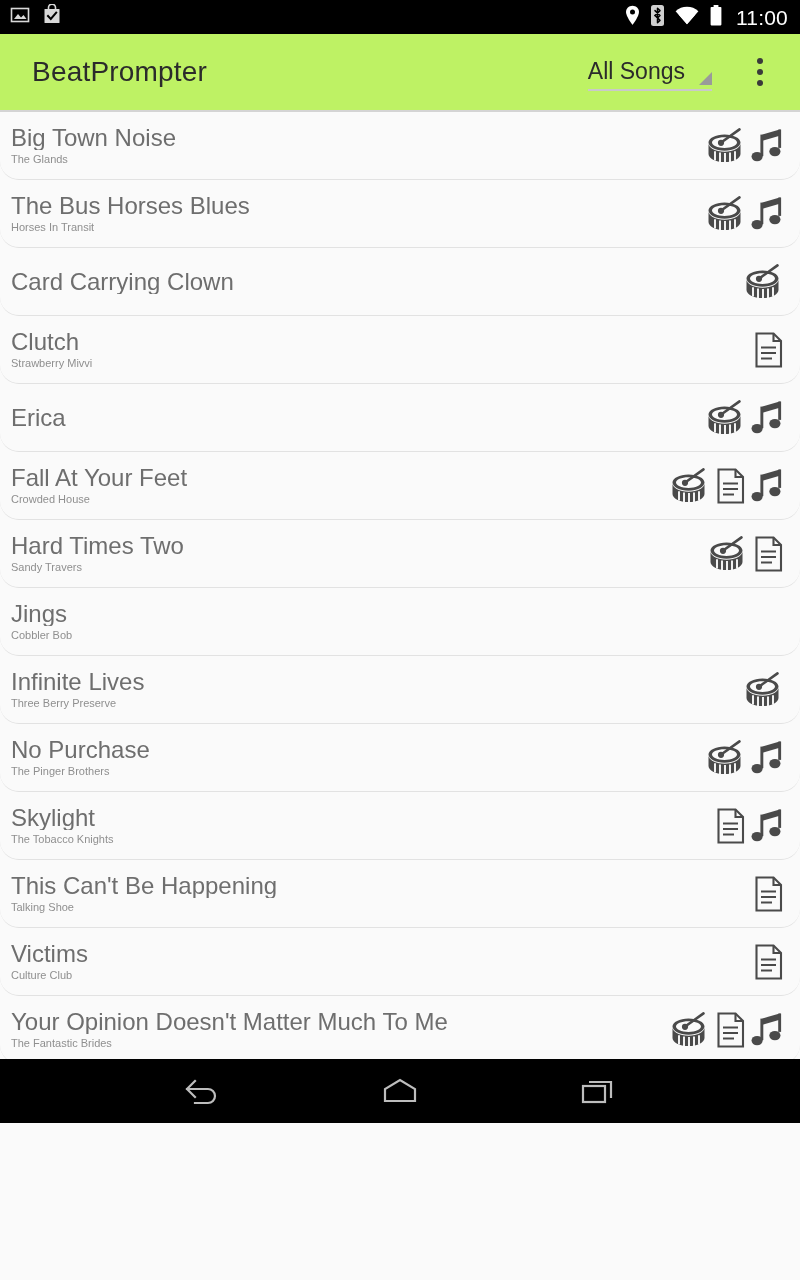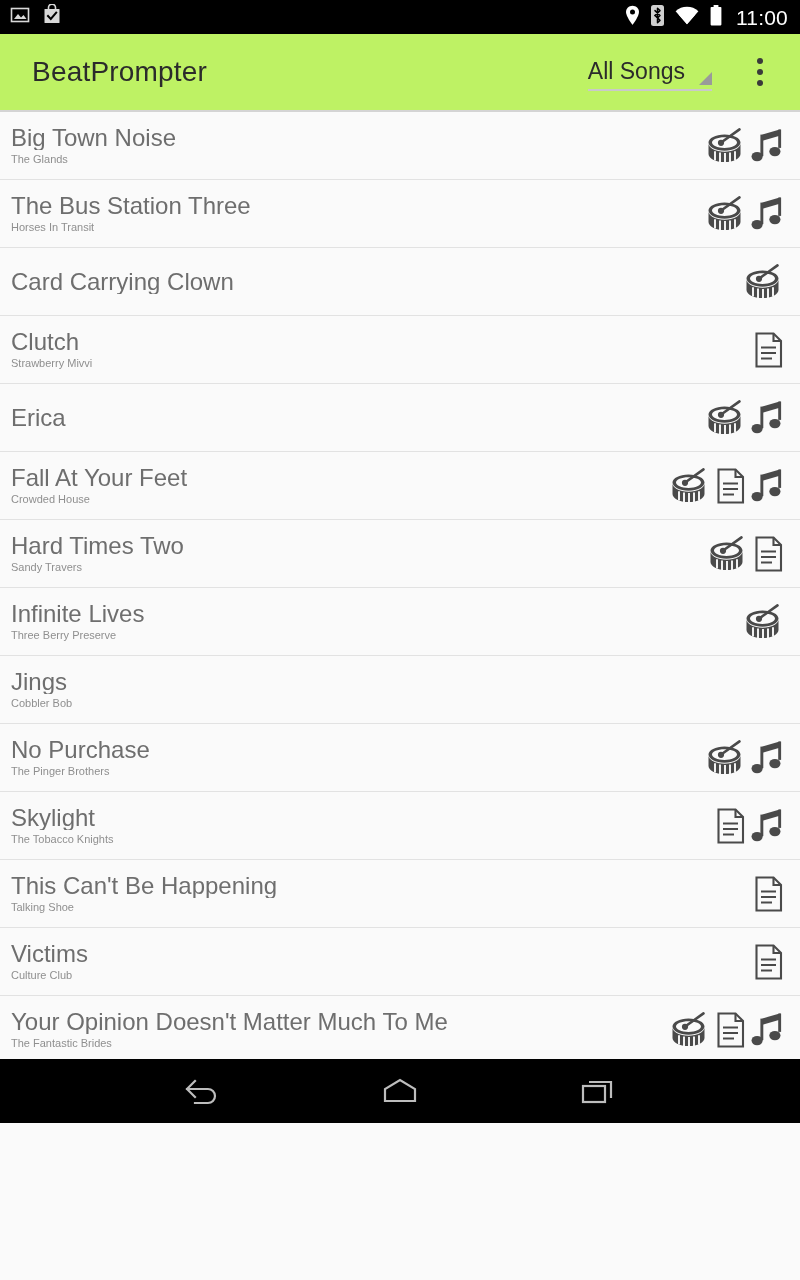--- a/index.html
+++ b/index.html
@@ -122,20 +122,21 @@
     overflow: hidden;
   }
   .song-row {
     height: 68px;
     display: flex;
     align-items: center;
     padding: 0 14px 0 11px;
     border-bottom: 1px solid #e2e2e2;
     position: relative;
     background: #fafafa;
+    border-radius: 19px;
   }
   .song-text {
     display: flex;
     flex-direction: column;
     justify-content: center;
     flex: 1 1 auto;
     min-width: 0;
     gap: 4px;
   }
   .song-title {
@@ -286,21 +287,21 @@
                 <rect x="28.2" y="3.6" width="2.9" height="18.3"></rect>
                 <ellipse cx="7.1" cy="30.6" rx="5.6" ry="4.7"></ellipse>
                 <ellipse cx="24.9" cy="25.6" rx="5.6" ry="4.7"></ellipse>
               </g>
             </svg>
           </span>
         </div>
       </div>
       <div class="song-row">
         <div class="song-text">
-          <div class="song-title">The Bus Station Three</div>
+          <div class="song-title">The Bus Horses Blues</div>
           <div class="song-artist">Horses In Transit</div>
         </div>
         <div class="song-icons">
           <span class="icon-slot">
             <svg width="44" height="40" viewBox="0 0 44 40">
               <g fill="#4a4a4a">
                 <path d="M20.5 8.5 C11.5 8.5 4.5 12.2 4.5 16.6 C4.5 21 11.5 24.7 20.5 24.7 C29.5 24.7 36.5 21 36.5 16.6 C36.5 12.2 29.5 8.5 20.5 8.5 Z M20.5 11.2 C27.6 11.2 33 13.6 33 16.6 C33 19.6 27.6 22 20.5 22 C13.4 22 8 19.6 8 16.6 C8 13.6 13.4 11.2 20.5 11.2 Z"></path>
                 <path d="M4.5 17.6 V28 C4.5 32.4 11.5 36.1 20.5 36.1 C29.5 36.1 36.5 32.4 36.5 28 V17.6 C36.5 22 29.5 25.7 20.5 25.7 C11.5 25.7 4.5 22 4.5 17.6 Z"></path>
                 <g stroke="#fafafa" stroke-width="1.9">
                   <line x1="11" y1="25.2" x2="11" y2="34.6"></line>
@@ -483,20 +484,27 @@
                 <line x1="9" y1="17.5" x2="24" y2="17.5"></line>
                 <line x1="9" y1="23" x2="24" y2="23"></line>
                 <line x1="9" y1="28.5" x2="20" y2="28.5"></line>
               </g>
             </svg>
           </span>
         </div>
       </div>
       <div class="song-row">
         <div class="song-text">
+          <div class="song-title">Jings</div>
+          <div class="song-artist">Cobbler Bob</div>
+        </div>
+        <div class="song-icons"></div>
+      </div>
+      <div class="song-row">
+        <div class="song-text">
           <div class="song-title">Infinite Lives</div>
           <div class="song-artist">Three Berry Preserve</div>
         </div>
         <div class="song-icons">
           <span class="icon-slot">
             <svg width="44" height="40" viewBox="0 0 44 40">
               <g fill="#4a4a4a">
                 <path d="M20.5 8.5 C11.5 8.5 4.5 12.2 4.5 16.6 C4.5 21 11.5 24.7 20.5 24.7 C29.5 24.7 36.5 21 36.5 16.6 C36.5 12.2 29.5 8.5 20.5 8.5 Z M20.5 11.2 C27.6 11.2 33 13.6 33 16.6 C33 19.6 27.6 22 20.5 22 C13.4 22 8 19.6 8 16.6 C8 13.6 13.4 11.2 20.5 11.2 Z"></path>
                 <path d="M4.5 17.6 V28 C4.5 32.4 11.5 36.1 20.5 36.1 C29.5 36.1 36.5 32.4 36.5 28 V17.6 C36.5 22 29.5 25.7 20.5 25.7 C11.5 25.7 4.5 22 4.5 17.6 Z"></path>
                 <g stroke="#fafafa" stroke-width="1.9">
@@ -505,27 +513,20 @@
                   <line x1="21" y1="27" x2="21" y2="36.3"></line>
                   <line x1="26" y1="26.6" x2="26" y2="35.9"></line>
                   <line x1="31" y1="25.2" x2="31" y2="34.6"></line>
                 </g>
                 <path d="M17.5 16.3 L35.5 3.4" stroke="#4a4a4a" stroke-width="2.6" stroke-linecap="round" fill="none"></path>
                 <circle cx="17" cy="16.8" r="3.1"></circle>
               </g>
             </svg>
           </span>
         </div>
-      </div>
-      <div class="song-row">
-        <div class="song-text">
-          <div class="song-title">Jings</div>
-          <div class="song-artist">Cobbler Bob</div>
-        </div>
-        <div class="song-icons"></div>
       </div>
       <div class="song-row">
         <div class="song-text">
           <div class="song-title">No Purchase</div>
           <div class="song-artist">The Pinger Brothers</div>
         </div>
         <div class="song-icons">
           <span class="icon-slot">
             <svg width="44" height="40" viewBox="0 0 44 40">
               <g fill="#4a4a4a">

